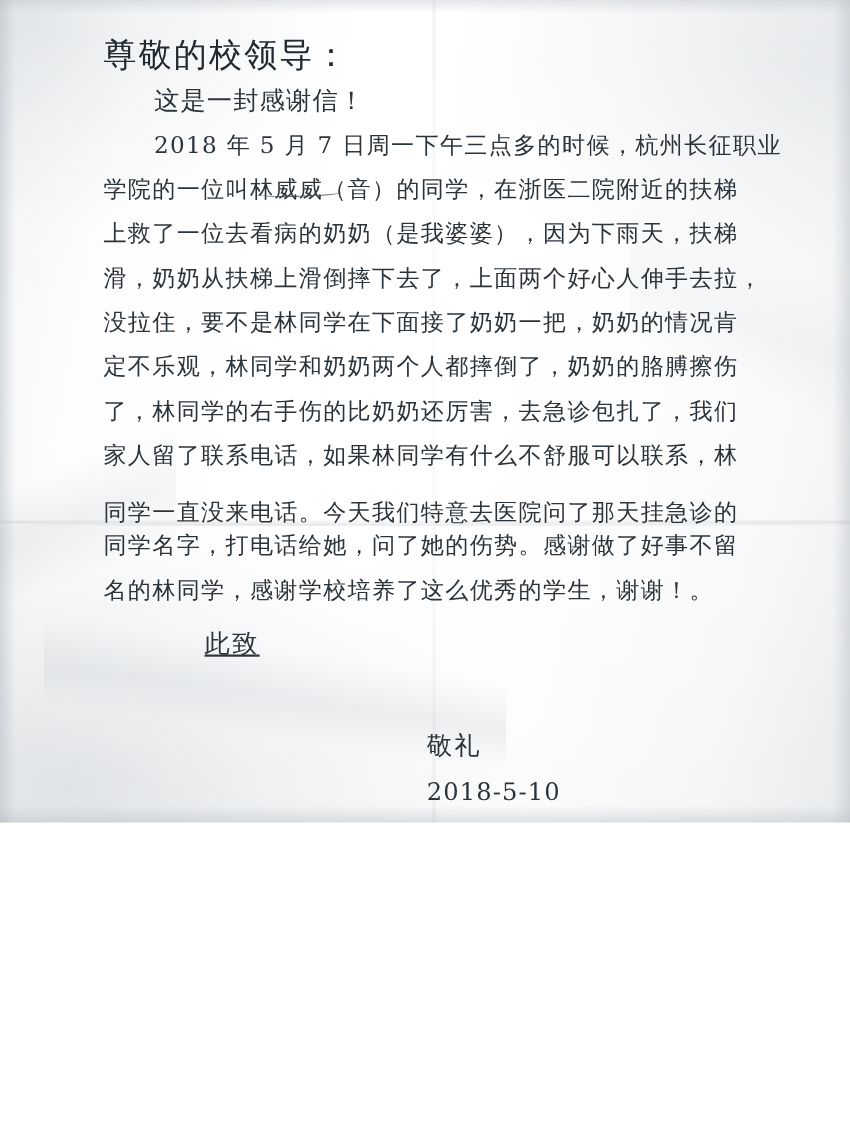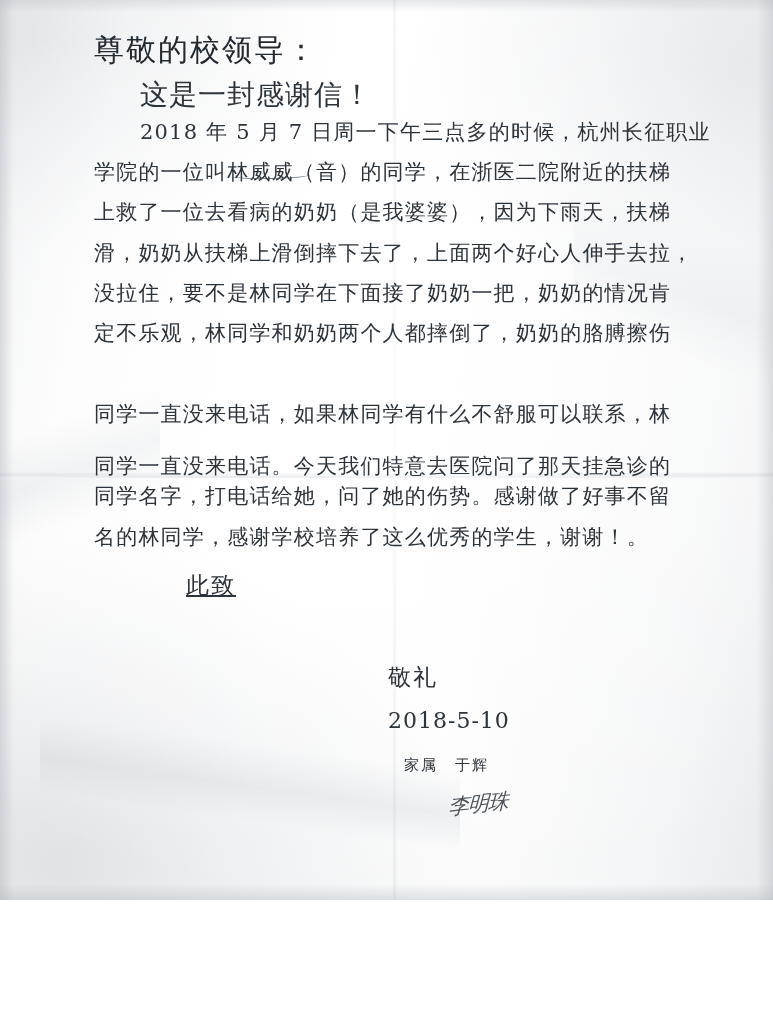--- a/index.html
+++ b/index.html
@@ -6,21 +6,21 @@
     margin: 0;
     padding: 0;
     background: #ffffff;
   }
   body {
     font-family: "DejaVu Sans", sans-serif;
   }
   .page {
     position: relative;
     width: 773px;
-    height: 900px;
+    height: 748px;
     overflow: hidden;
     background: #f7f8f8;
   }
 
   
   .paper-base {
     position: absolute;
     inset: 0;
     background:
       linear-gradient(100deg, #eceef0 0%, #fbfbfb 14%, #ffffff 40%, #fdfdfd 62%, #f4f5f6 86%, #e8eaec 100%);
@@ -100,21 +100,21 @@
   .salutation {
     left: 94px;
     top: 30px;
     font-size: 30px;
     letter-spacing: 2px;
     color: #222a31;
   }
   .subject {
     left: 140px;
     top: 76px;
-    font-size: 28px;
+    font-size: 23px;
     letter-spacing: 1px;
   }
   .body-line {
     font-size: 21px;
     line-height: 1;
     letter-spacing: 1.2px;
     left: 94px;
   }
   .body-line.indent {
     left: 140px;
@@ -217,21 +217,22 @@
 
     <div class="hw subject">这是一封感谢信！</div>
 
     <div class="hw body-line indent" style="top:122px;">2018 年 5 月 7 日周一下午三点多的时候，杭州长征职业</div>
     <div class="hw body-line" style="top:162px;">学院的一位叫林威威（音）的同学，在浙医二院附近的扶梯</div>
     <div class="name-underline"></div>
     <div class="hw body-line" style="top:202px;">上救了一位去看病的奶奶（是我婆婆），因为下雨天，扶梯</div>
     <div class="hw body-line" style="top:243px;">滑，奶奶从扶梯上滑倒摔下去了，上面两个好心人伸手去拉，</div>
     <div class="hw body-line" style="top:283px;">没拉住，要不是林同学在下面接了奶奶一把，奶奶的情况肯</div>
     <div class="hw body-line" style="top:323px;">定不乐观，林同学和奶奶两个人都摔倒了，奶奶的胳膊擦伤</div>
-    <div class="hw body-line" style="top:404px;">同学一直没来电话，如果林同学有什么不舒服可以联系，林</div>
+    <div class="hw body-line" style="top:364px;">了，林同学的右手伤的比奶奶还厉害，去急诊包扎了，我们</div>
+    <div class="hw body-line" style="top:404px;">家人留了联系电话，如果林同学有什么不舒服可以联系，林</div>
     <div class="hw body-line" style="top:424px;margin-top:32px;">同学一直没来电话。今天我们特意去医院问了那天挂急诊的</div>
     <div class="hw body-line" style="top:486px;font-family:Liberation Serif, serif;">同学名字，打电话给她，问了她的伤势。感谢做了好事不留</div>
     <div class="hw body-line" style="top:527px;">名的林同学，感谢学校培养了这么优秀的学生，谢谢！。</div>
 
     <div class="hw closing-1">此致</div>
     <div class="hw closing-2">敬礼</div>
     <div class="hw date-line">2018-5-10</div>
     <div class="hw signer-line">家属　于辉</div>
     <div class="signature">李明珠</div>
   </div>

